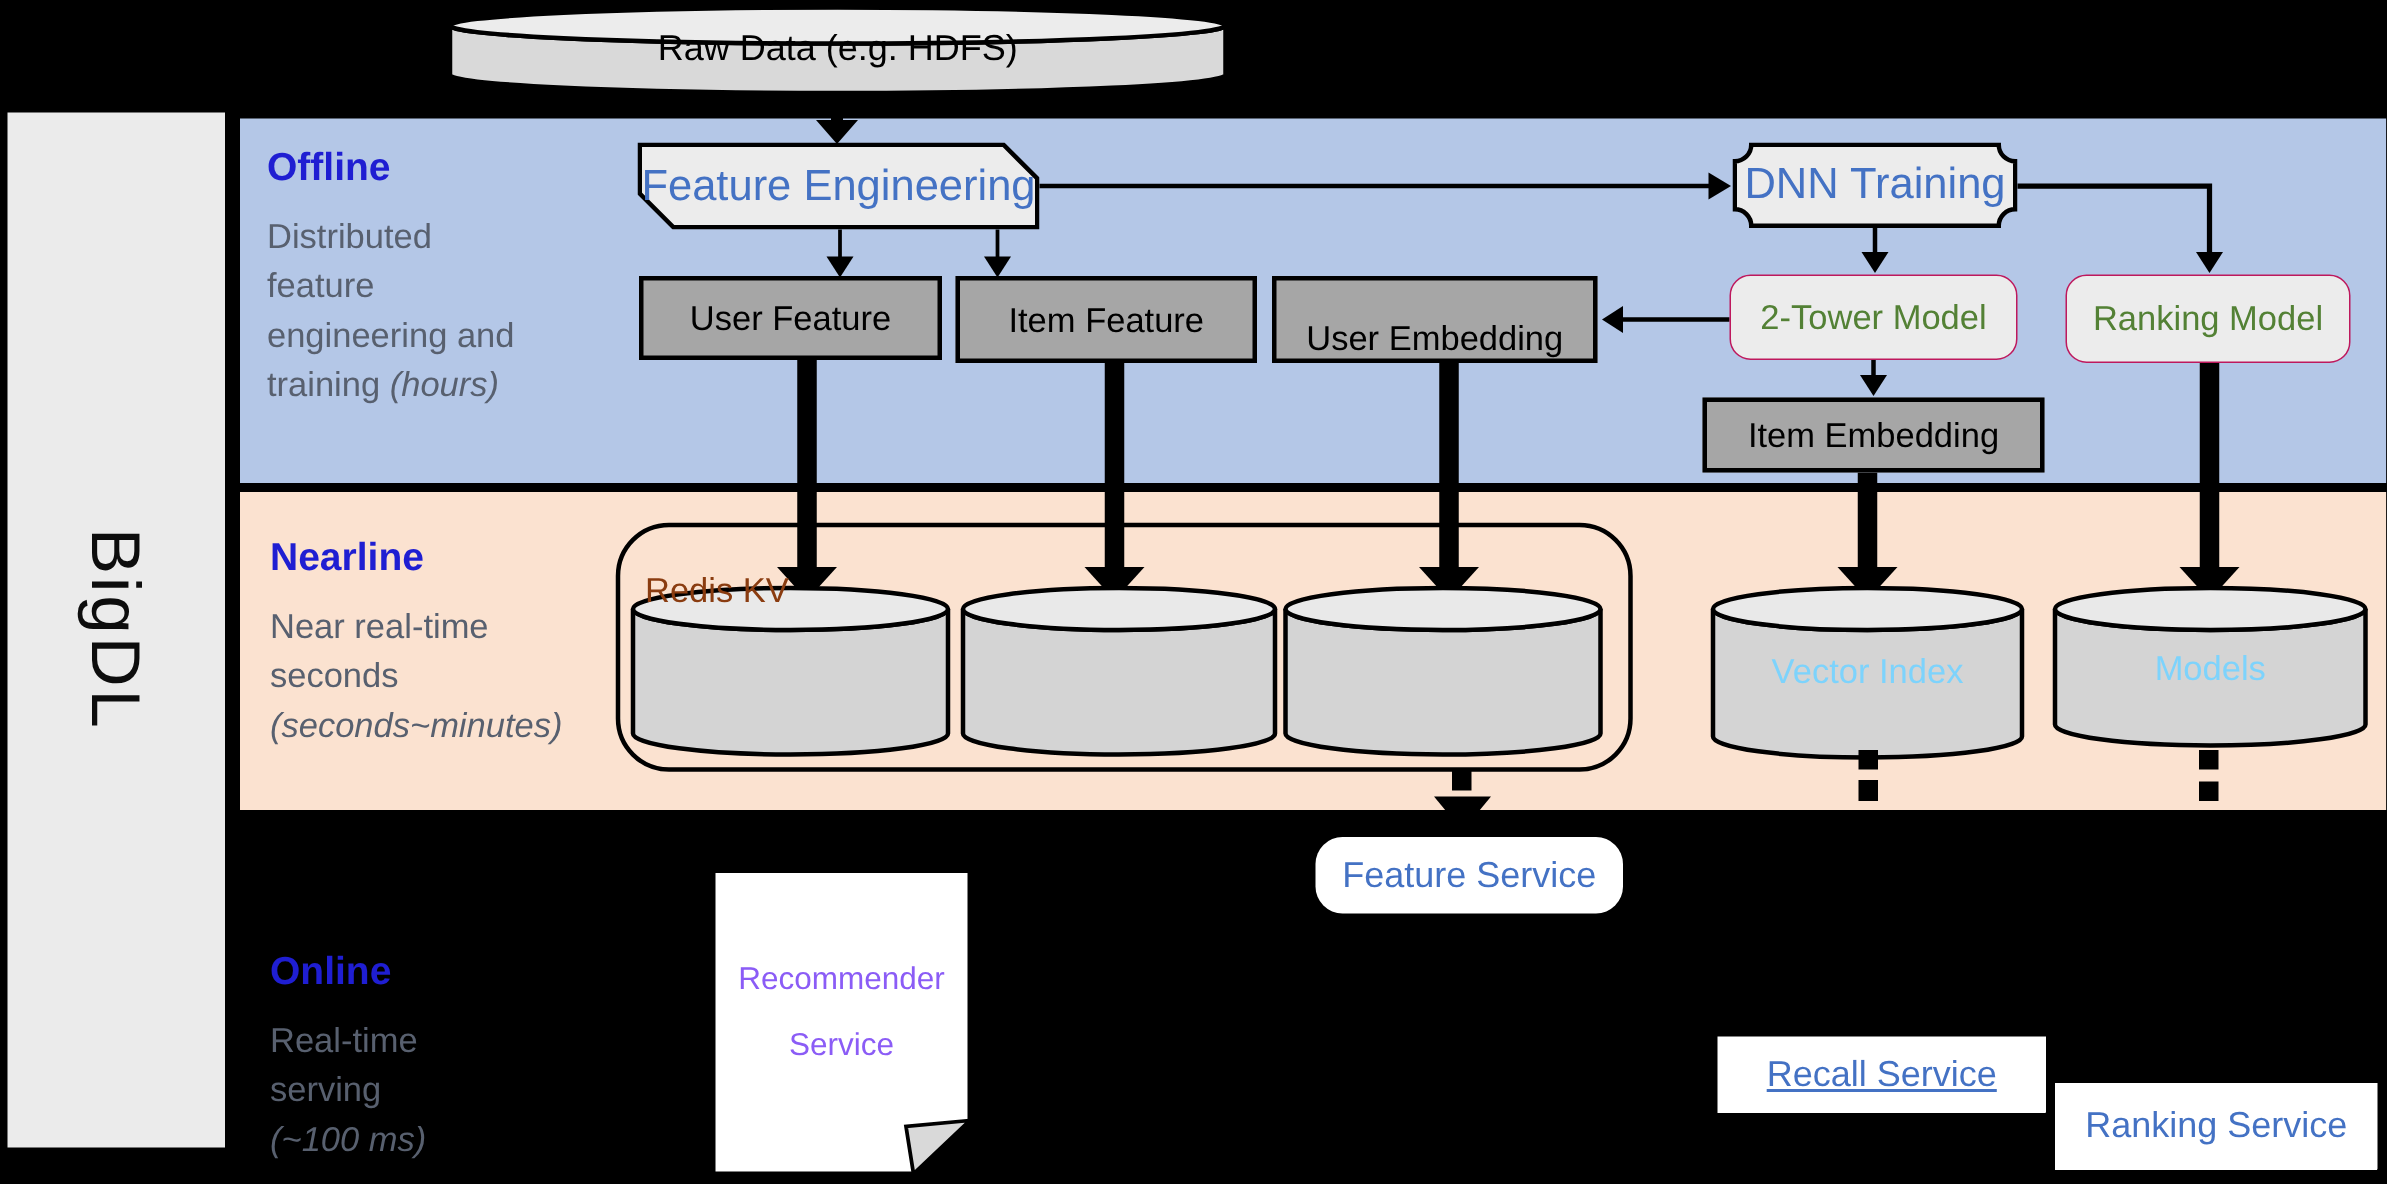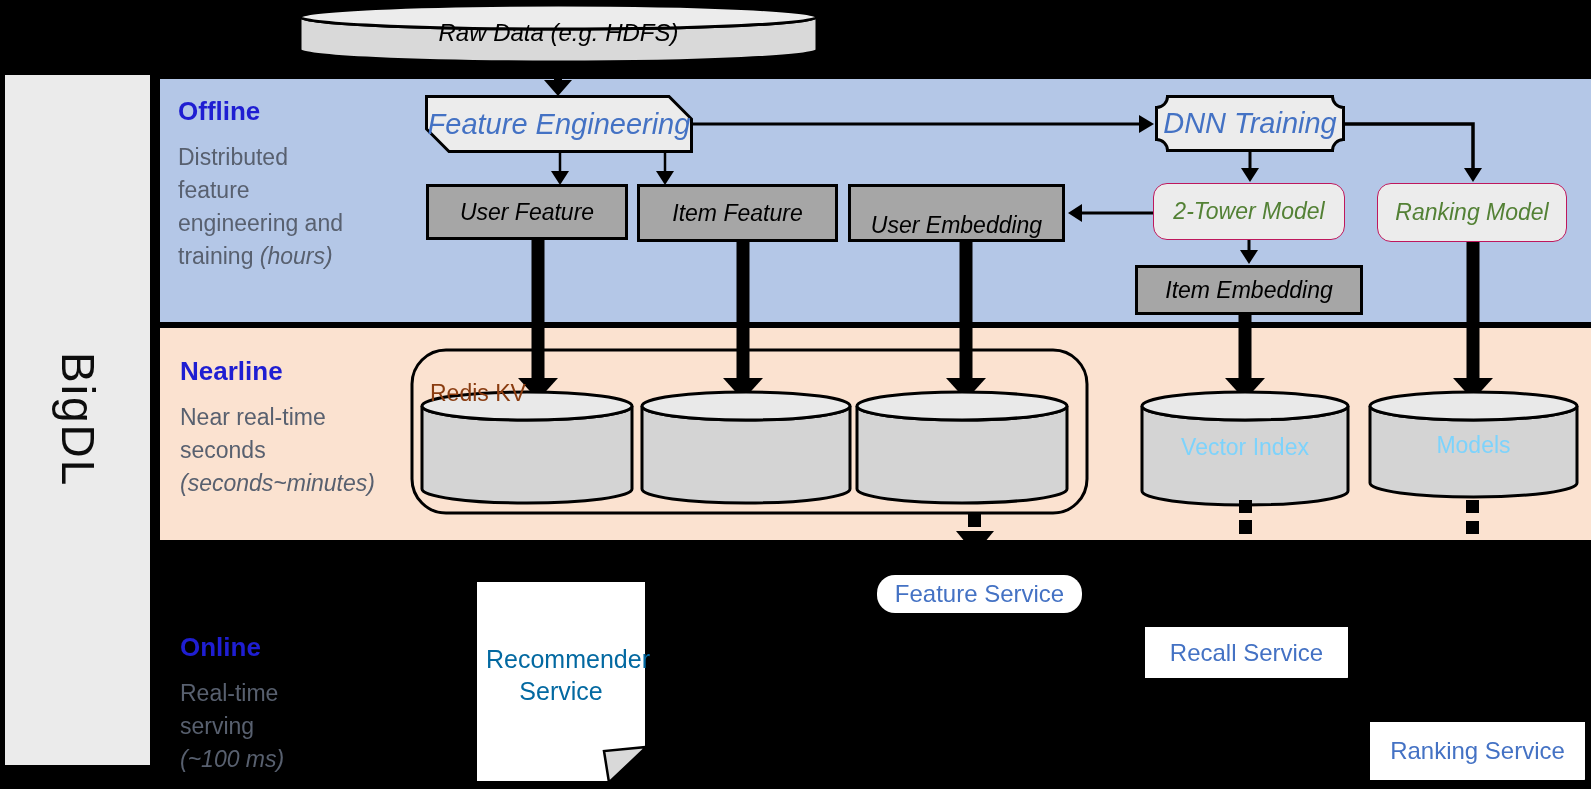--- a/index.html
+++ b/index.html
@@ -7,21 +7,21 @@
     position:relative;width:1591px;height:789px;background:#000;overflow:hidden;
     font-family:"Liberation Sans", sans-serif;
   }
   .abs{position:absolute;}
   .band{position:absolute;left:160px;width:1431px;}
   .band-title{font-size:26px;font-weight:700;color:#1f1ed2;}
   .band-desc{font-size:23px;color:#58606f;line-height:33px;}
   .band-desc .it{font-style:italic;}
   .node{
     position:absolute;display:flex;align-items:center;justify-content:center;
-    box-sizing:border-box;text-align:center;font-style:italic;
+    box-sizing:border-box;text-align:center;
   }
   .gray-box{background:#a6a6a6;border:3px solid #000;color:#000;font-size:23px;}
   .round-box{background:#ececec;border:1px solid #be185d;border-radius:14px;font-size:23px;}
   .green-text{color:#538135;}
   .blue-text{color:#4472c4;}
   .brown-text{color:#8a3c10;margin-top:26px;}
   .shape-box{background:transparent;border:none;}
   .shape-box svg{position:absolute;left:0;top:0;}
   .shape-box .lbl{position:relative;z-index:2;font-size:29px;}
   .svc{
@@ -202,32 +202,32 @@
     <span>Models</span>
   </div>
 
   <div class="abs lift" style="left:474px;top:579px;width:174px;height:205px;">
     <svg width="174" height="205" viewBox="0 0 174 205" style="position:absolute;left:0;top:0;">
       <path d="M1.5,1.5 H172.5 V168 L135,203.5 H1.5 Z" fill="#fff" stroke="#000" stroke-width="3"></path>
       <path d="M172.5,168 L135,203.5 L130,172 Z" fill="#d9d9d9" stroke="#000" stroke-width="2.5"></path>
     </svg>
     <div style="position:absolute;left:0;top:0;width:100%;height:100%;display:flex;align-items:center;
                 justify-content:center;text-align:center;padding-bottom:14px;box-sizing:border-box;">
-      <span style="font-size:25px;color:#0369a1;line-height:32px;width:150px;">Recommender Service</span>
-    </div>
-  </div>
-
-  <div class="svc" style="left:877px;top:575px;width:205px;height:38px;border-radius:18px;">
+      <span style="font-size:21px;color:#8b5cf6;line-height:44px;width:150px;">Recommender Service</span>
+    </div>
+  </div>
+
+  <div class="svc" style="left:877px;top:558px;width:205px;height:51px;border-radius:18px;">
     <span>Feature Service</span>
     <svg class="curl" width="15" height="14" viewBox="0 0 15 14">
       <path d="M0,13 C7,12 12,8 14.5,0 L14.5,13 Z" fill="#000"></path>
     </svg>
   </div>
 
-  <div class="svc" style="left:1145px;top:627px;width:203px;height:51px;">
+  <div class="svc" style="left:1145px;top:691px;width:219px;height:51px;text-decoration:underline;">
     <span>Recall Service</span>
     <svg class="curl" width="15" height="14" viewBox="0 0 15 14">
       <path d="M0,13 C7,12 12,8 14.5,0 L14.5,13 Z" fill="#000"></path>
     </svg>
   </div>
 
   <div class="svc" style="left:1370px;top:722px;width:215px;height:58px;">
     <span>Ranking Service</span>
     <svg class="curl" width="15" height="14" viewBox="0 0 15 14">
       <path d="M0,13 C7,12 12,8 14.5,0 L14.5,13 Z" fill="#000"></path>

